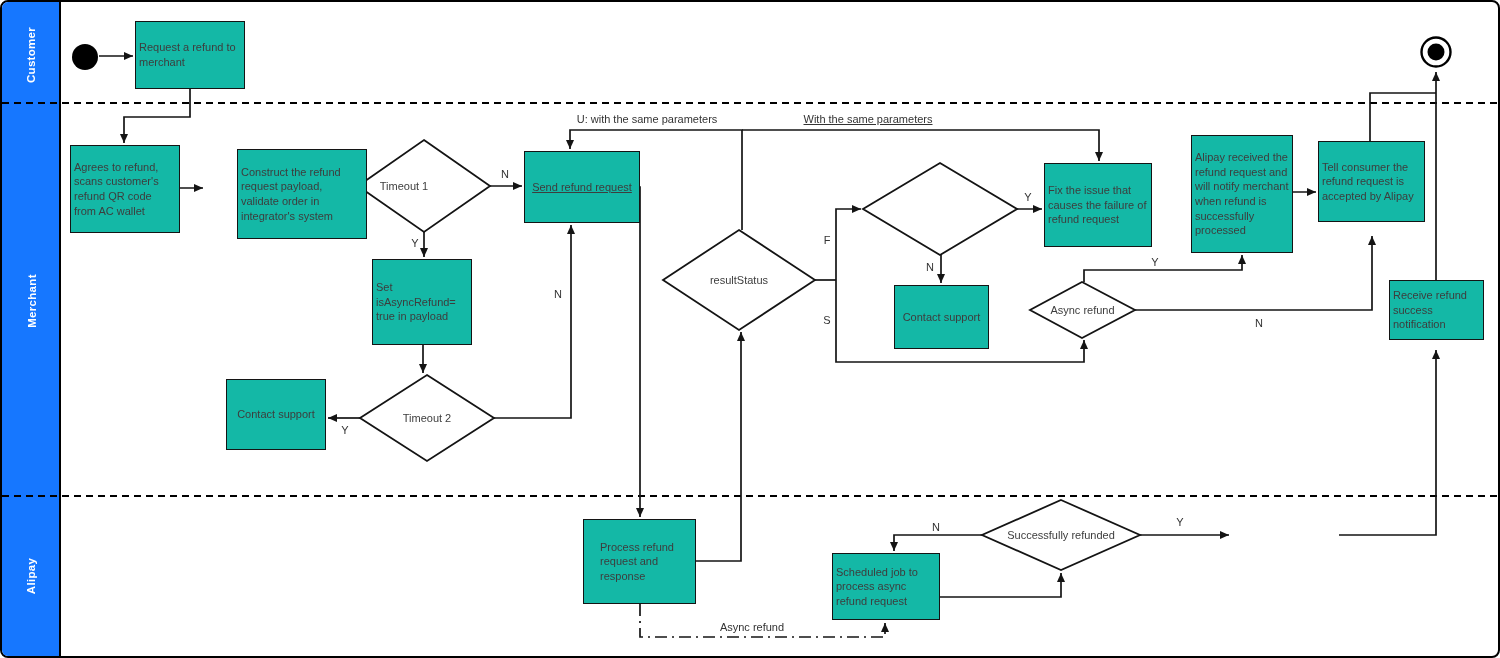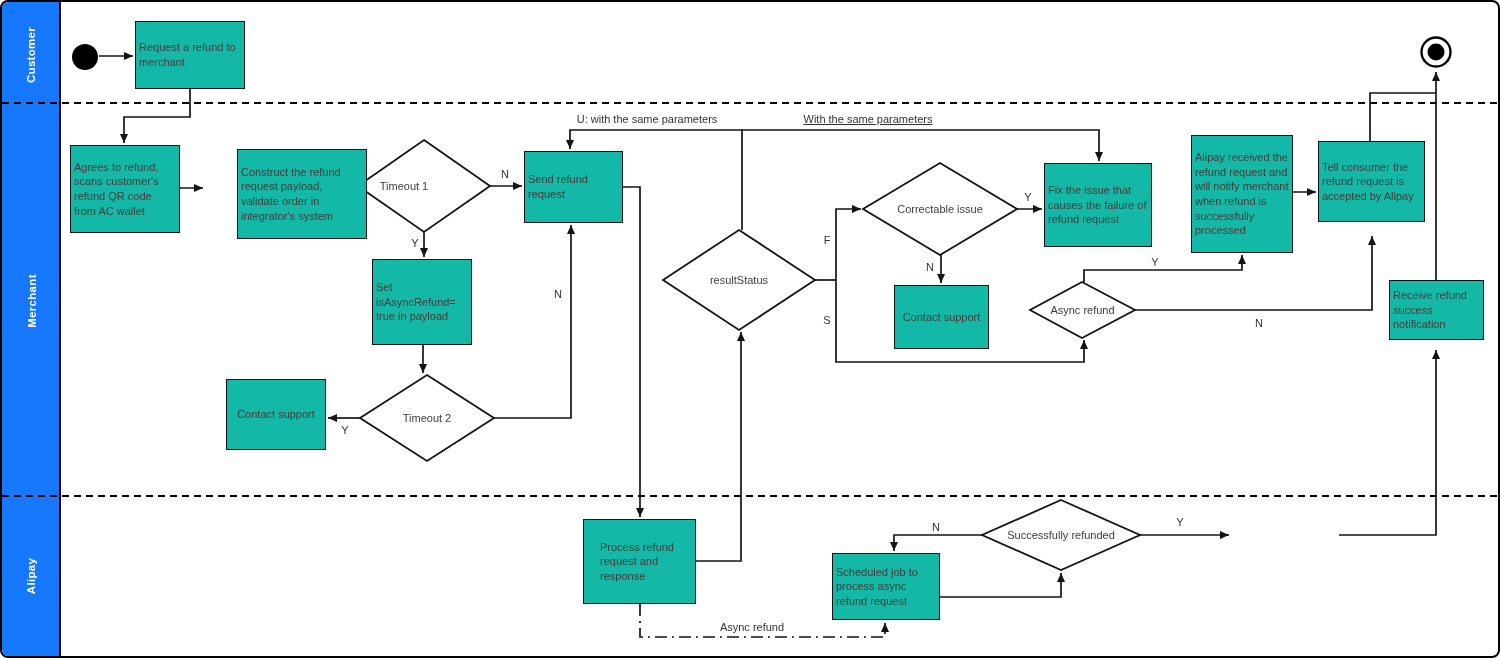--- a/index.html
+++ b/index.html
@@ -147,21 +147,21 @@
 
   <div class="node" style="left:133px;top:19px;width:110px;height:68px;">
       <span>Request a refund to merchant</span>
     </div>
   <div class="node" style="left:68px;top:143px;width:110px;height:88px;">
       <span>Agrees to refund, scans customer's refund QR code from AC wallet</span>
     </div>
   <div class="node" style="left:203px;top:147px;width:130px;height:90px;margin-left:32px;">
       <span>Construct the refund request payload, validate order in integrator's system</span>
     </div>
-  <div class="node" style="left:522px;top:149px;width:99px;height:72px;">
+  <div class="node" style="left:522px;top:149px;width:116px;height:72px;text-decoration:underline;">
       <span>Send refund request</span>
     </div>
   <div class="node" style="left:370px;top:257px;width:100px;height:86px;">
       <span>Set isAsyncRefund= true in payload</span>
     </div>
   <div class="node" style="left:224px;top:377px;width:100px;height:71px;">
       <span>Contact support</span>
     </div>
   <div class="node" style="left:1042px;top:161px;width:108px;height:84px;">
       <span>Fix the issue that causes the failure of refund request</span>
@@ -186,23 +186,20 @@
     </div>
 
   <div class="dlabel" style="left:336px;top:138px;width:132px;height:92px;">
       <span>Timeout 1</span>
     </div>
   <div class="dlabel" style="left:358px;top:373px;width:134px;height:86px;">
       <span>Timeout 2</span>
     </div>
   <div class="dlabel" style="left:661px;top:228px;width:152px;height:100px;">
       <span>resultStatus</span>
-    </div>
-  <div class="dlabel" style="left:873px;top:161px;width:130px;height:92px;">
-      <span>Correctable issue</span>
     </div>
   <div class="dlabel" style="left:1038px;top:280px;width:85px;height:56px;">
       <span>Async refund</span>
     </div>
   <div class="dlabel" style="left:990px;top:498px;width:138px;height:70px;">
       <span>Successfully refunded</span>
     </div>
 
   <div class="elabel" style="left:645px;top:117px;">U: with the same parameters</div>
   <div class="elabel" style="left:866px;top:117px;text-decoration:underline;">With the same parameters</div>

